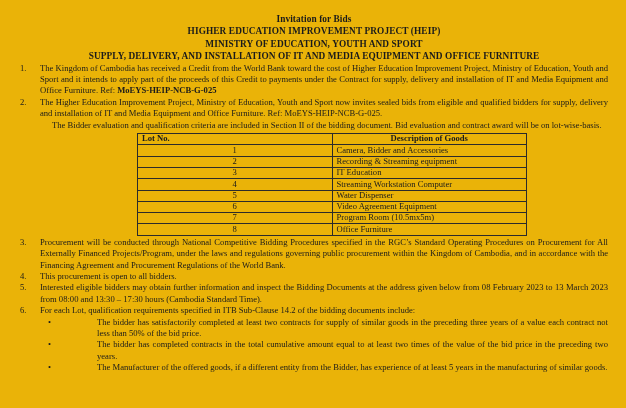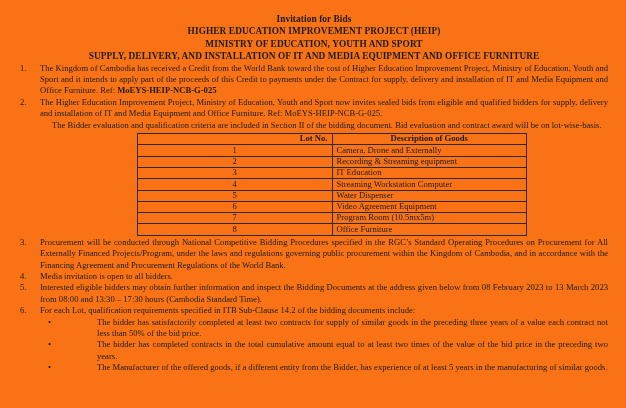--- a/index.html
+++ b/index.html
@@ -5,21 +5,21 @@
   * { margin: 0; padding: 0; box-sizing: border-box; }
   html, body { background: #ffffff; }
   body {
     width: 626px; height: 408px; overflow: hidden;
     font-family: "Liberation Serif", serif;
     color: #1b1b1b;
   }
   .page {
     width: 626px; height: 408px;
     padding: 13px 18px 0 20px;
-    background: #f97316;
+    background: #eab308;
   }
   .hdr {
     text-align: center;
     font-weight: bold;
     font-size: 9.3px;
     line-height: 12.4px;
     letter-spacing: 0.1px;
     white-space: nowrap;
   }
   .body-text { font-size: 8.6px; line-height: 11.4px; }
@@ -36,21 +36,21 @@
   }
   table.goods th, table.goods td {
     border: 1px solid #2b2b2b;
     font-size: 8.6px;
     height: 11.3px;
     line-height: 9.6px;
     padding: 0 4px;
     overflow: hidden;
     white-space: nowrap;
   }
-  table.goods th { font-weight: bold; text-align: right; }
+  table.goods th { font-weight: bold; text-align: left; }
   td.lot { width: 51px; text-align: center; }
   td.desc, th.desc { text-align: left; font-family: Liberation Serif, serif; }
   table.goods th.desc { text-align: center; }
   .bullet { display: flex; }
   .bdot { flex: 0 0 9px; margin-left: 8px; font-size: 8.6px; }
   .btxt { flex: 1; text-align: justify; margin-left: 40px; }
 </style>
 </head>
 <body>
 
@@ -75,21 +75,21 @@
     <div class="cont">The Bidder evaluation and qualification criteria are included in Section II of the bidding document. Bid evaluation and contract award will be on lot-wise-basis.</div>
 
     <table class="goods">
       <tbody>
           <tr>
         <th class="lot">Lot No.</th>
         <th class="desc">Description of Goods</th>
       </tr>
       <tr>
         <td class="lot">1</td>
-        <td class="desc">Camera, Drone and Externally</td>
+        <td class="desc">Camera, Bidder and Accessories</td>
       </tr>
       <tr>
         <td class="lot">2</td>
         <td class="desc">Recording &amp; Streaming equipment</td>
       </tr>
       <tr>
         <td class="lot">3</td>
         <td class="desc">IT Education</td>
       </tr>
       <tr>
@@ -115,21 +115,21 @@
     </tbody>
       </table>
 
     <div class="item">
       <span class="num">3.</span>
       <div class="txt">Procurement will be conducted through National Competitive Bidding Procedures specified in the RGC’s Standard Operating Procedures on Procurement for All Externally Financed Projects/Program, under the laws and regulations governing public procurement within the Kingdom of Cambodia, and in accordance with the Financing Agreement and Procurement Regulations of the World Bank.</div>
     </div>
 
     <div class="item">
       <span class="num">4.</span>
-      <div class="txt">Media invitation is open to all bidders.</div>
+      <div class="txt">This procurement is open to all bidders.</div>
     </div>
 
     <div class="item">
       <span class="num">5.</span>
       <div class="txt">Interested eligible bidders may obtain further information and inspect the Bidding Documents at the address given below from 08 February 2023 to 13 March 2023 from 08:00 and 13:30 – 17:30 hours (Cambodia Standard Time).</div>
     </div>
 
     <div class="item">
       <span class="num">6.</span>
       <div class="txt">For each Lot, qualification requirements specified in ITB Sub-Clause 14.2 of the bidding documents include:</div>

